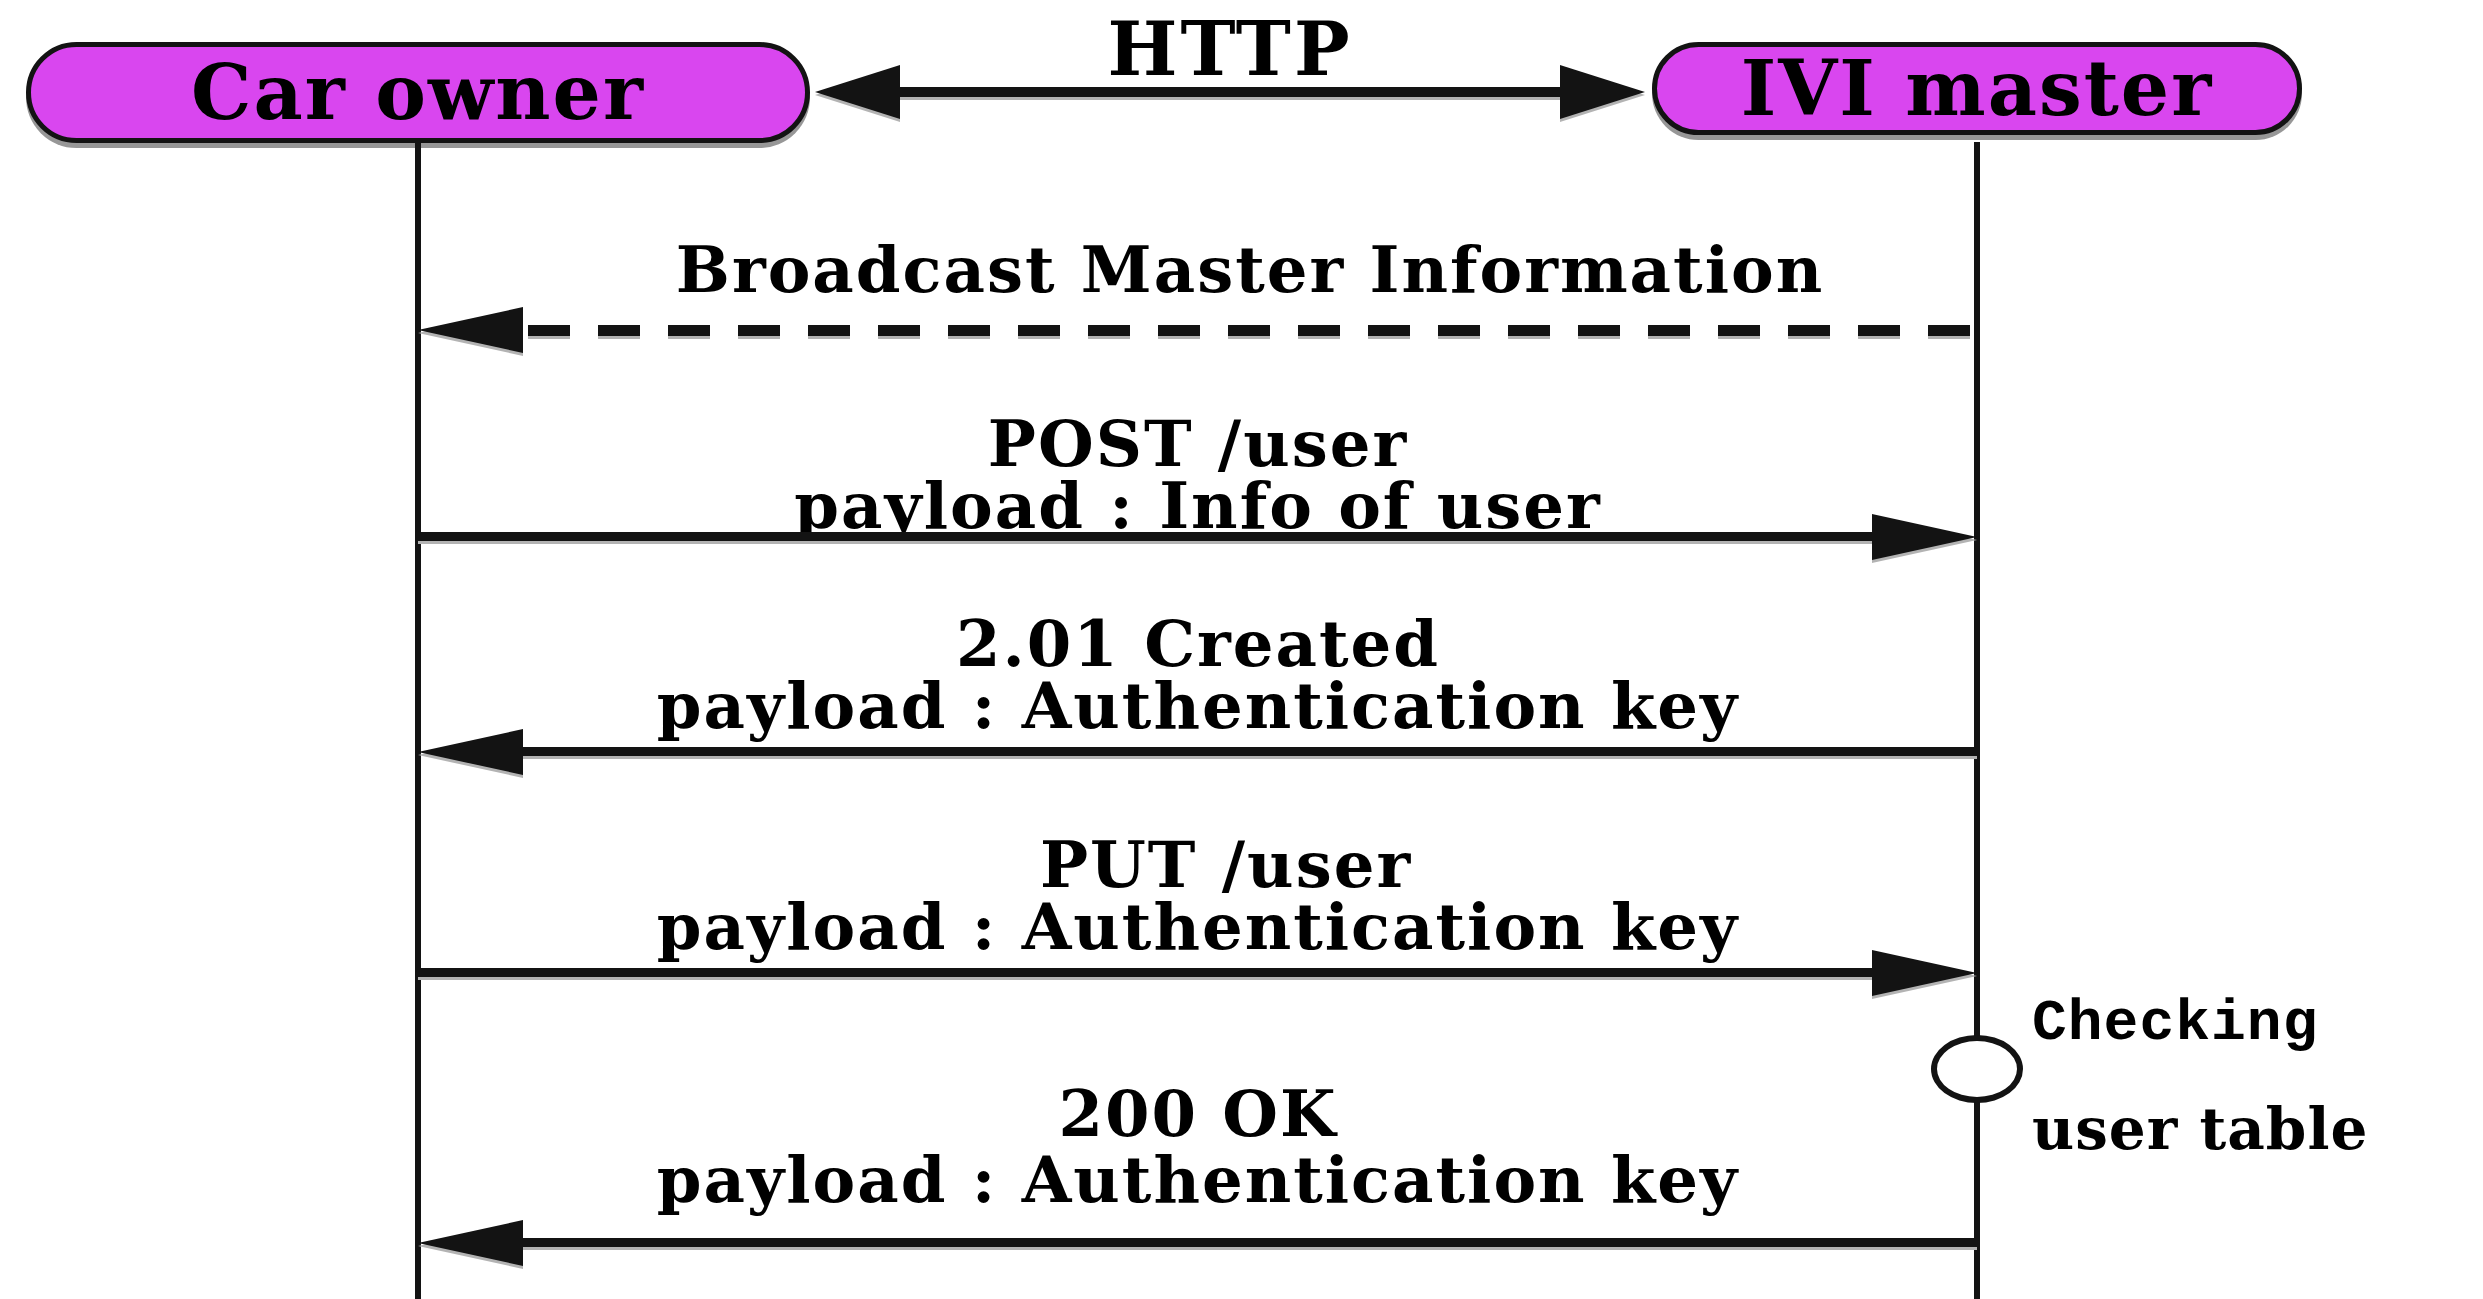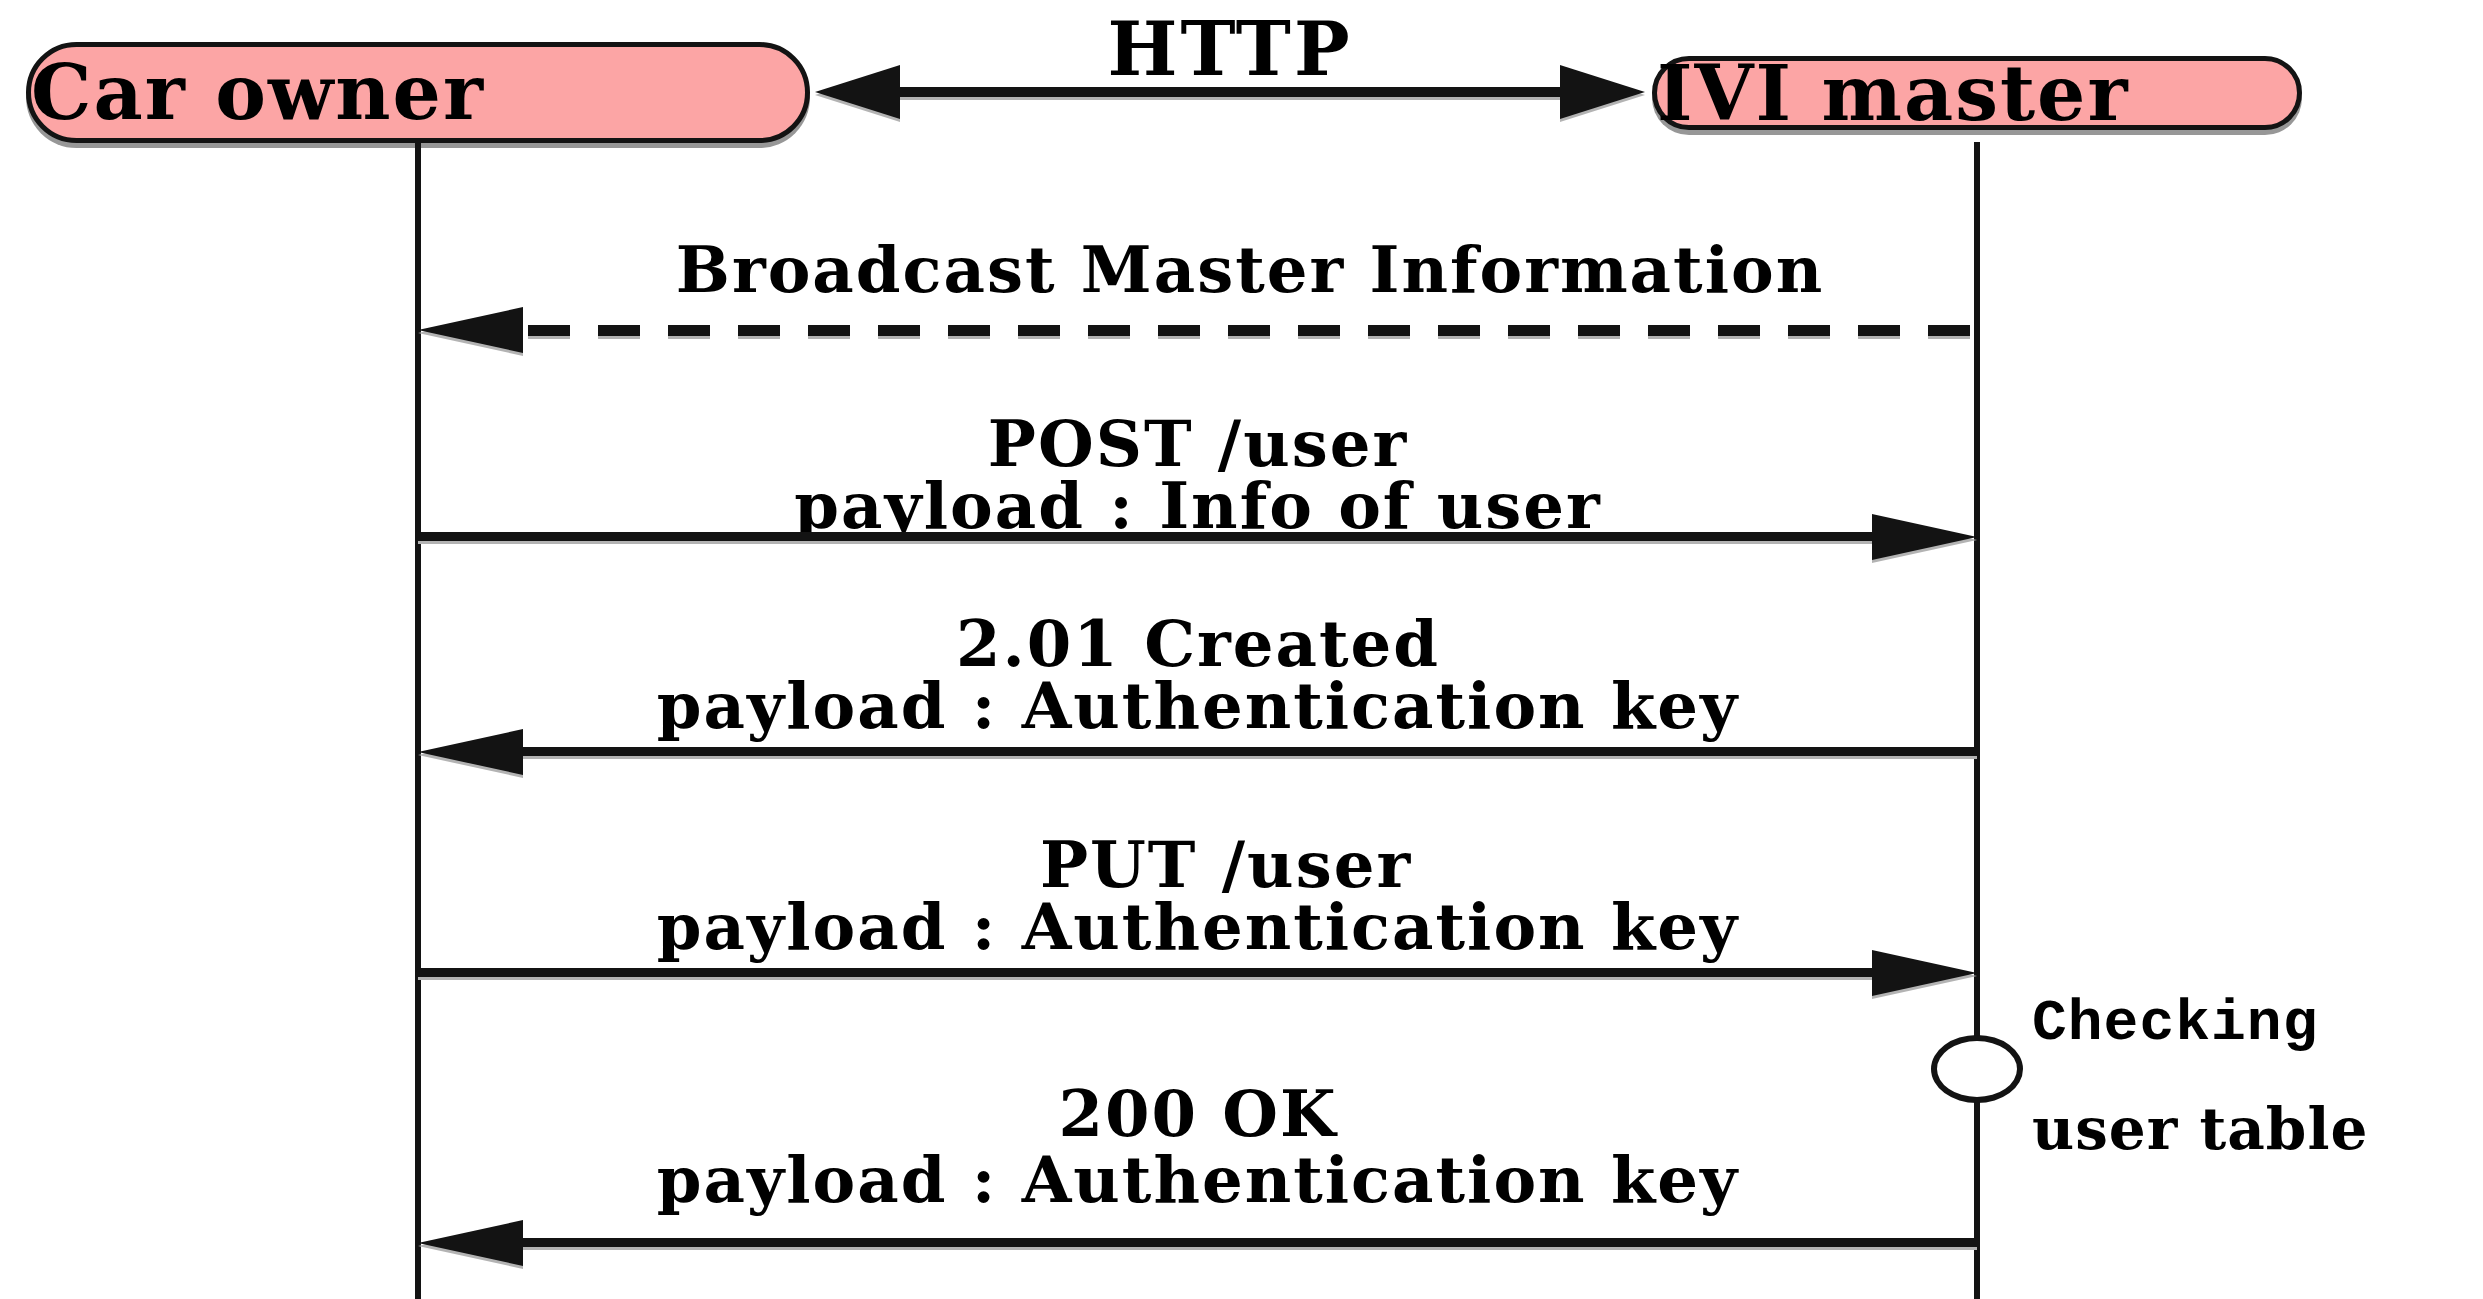--- a/index.html
+++ b/index.html
@@ -16,23 +16,23 @@
     font-weight:bold;
     color:#000;
     overflow:hidden;
   }
   
   .actor-box{
     position:absolute;
     box-sizing:border-box;
     border:5px solid var(--line);
     border-radius:52px;
-    background:#fca5a5;
+    background:#d946ef;
     box-shadow:0 5px 0 #979797;
-    display:flex;align-items:center;
+    display:flex;align-items:center;justify-content:center;
     font-size:76px;letter-spacing:2px;
     white-space:nowrap;
   }
   
   .lifeline{
     position:absolute;
     width:6px;background:var(--line);
   }
   
   .hline{
@@ -99,21 +99,21 @@
 <div class="canvas">
 
   <div class="proto-label" style="left:1230px;top:12px;">HTTP</div>
   <div class="hline thin" style="left:880px;top:87px;width:700px;"></div>
   <div class="head-left small" style="left:815px;top:65px;"></div>
   <div class="head-right small" style="left:1560px;top:65px;"></div>
 
   <div class="actor-box" style="left:26px;top:42px;width:784px;height:101px;">
     <span>Car owner</span>
   </div>
-  <div class="actor-box" style="left:1652px;top:56px;width:650px;height:74px;">
+  <div class="actor-box" style="left:1652px;top:42px;width:650px;height:93px;">
     <span>IVI master</span>
   </div>
 
   <div class="lifeline" style="left:415px;top:142px;height:1157px;"></div>
   <div class="lifeline" style="left:1974px;top:142px;height:1157px;"></div>
 
   <div class="msg-label" style="left:1250px;top:238px;">Broadcast Master Information</div>
   <div class="dashline" style="left:528px;top:325px;width:1449px;"></div>
   <div class="head-left" style="left:418px;top:307px;"></div>
 

